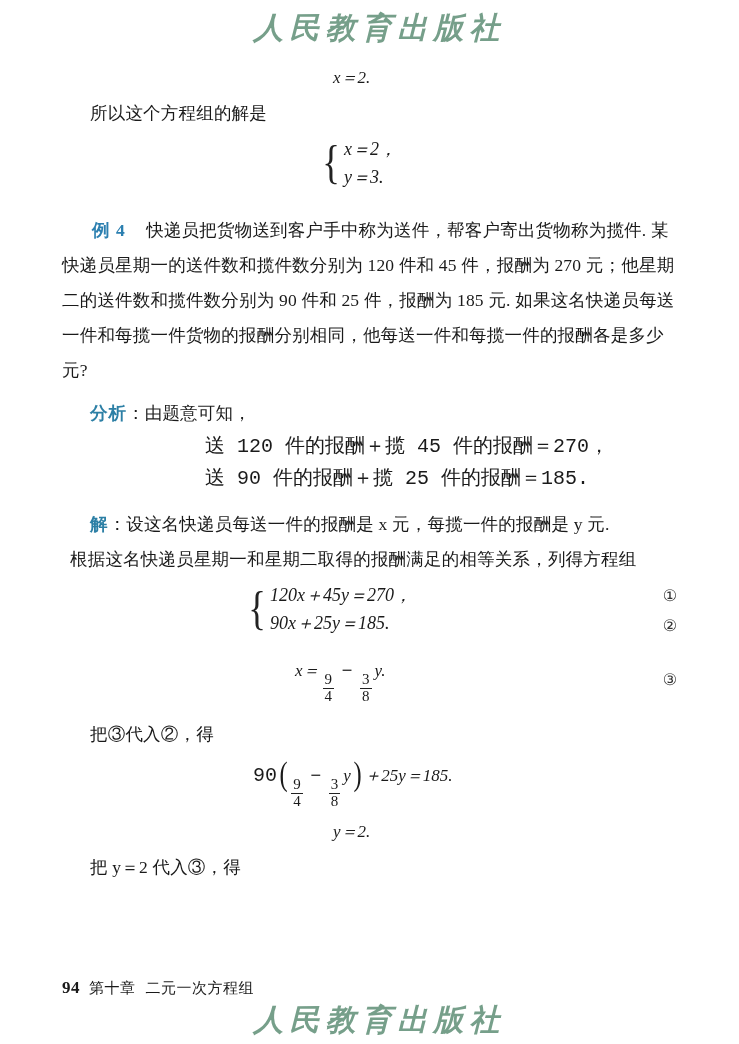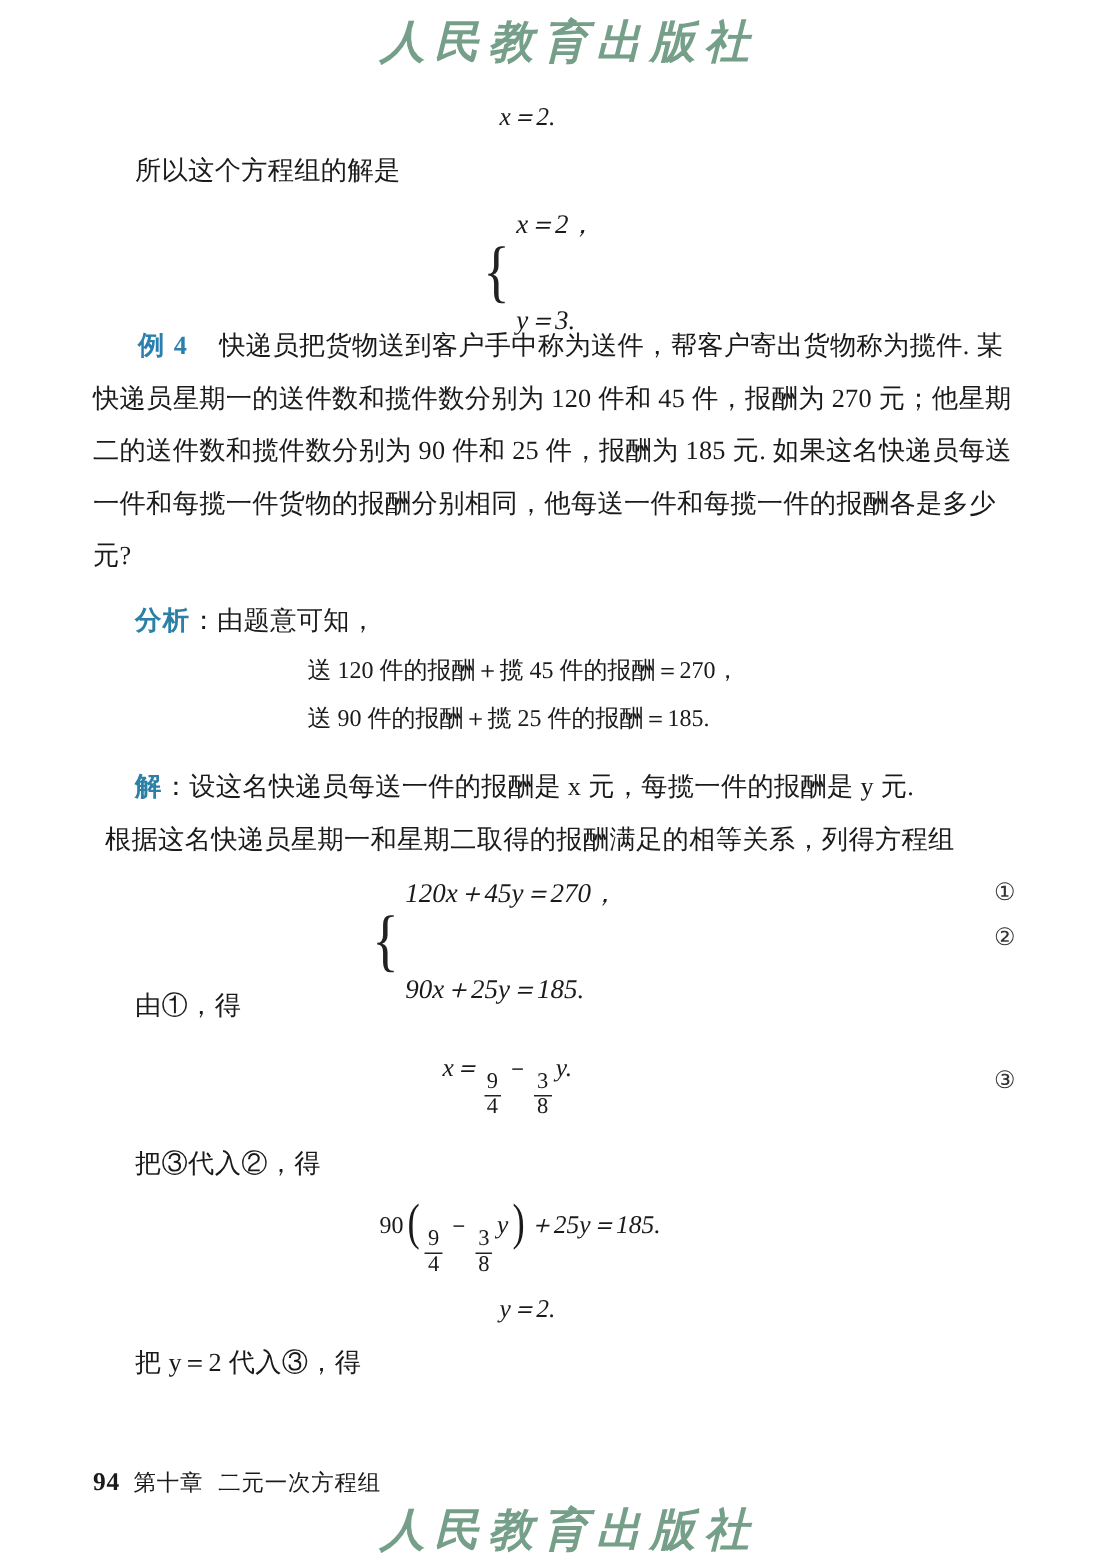--- a/index.html
+++ b/index.html
@@ -68,22 +68,22 @@
   }
 
   
   .m {
     font-family: "Liberation Serif", "DejaVu Serif", serif;
     font-style: italic;
     font-size: 17px;
     padding: 0 1px;
   }
   .n {
-    font-family: Liberation Serif, serif;
-    font-size: 16px;
+    font-family: Liberation Mono, monospace;
+    font-size: 20px;
     font-style: normal;
     padding: 0 1px;
   }
 
   
   .display {
     position: relative;
     font-size: 18px;
     line-height: 30px;
     margin: 0;
@@ -112,21 +112,20 @@
     font-family: "Liberation Serif", "DejaVu Serif", serif;
     font-weight: 300;
     transform: scaleX(.8);
     color: #222;
     margin-right: 1px;
   }
   .system-rows {
     display: flex;
     flex-direction: column;
     justify-content: center;
-    gap: 36px;
   }
   .system-rows > span {
     display: block;
     font-size: 18px;
     line-height: 28px;
     white-space: nowrap;
   }
 
   
   .frac {
@@ -236,23 +235,20 @@
           <span class="system-rows">
             <span class="m">120x＋45y＝270，</span>
             <span class="m">90x＋25y＝185.</span>
           </span>
         </span>
       </span>
       <span class="tag" style="top:4px;">①</span>
       <span class="tag" style="top:34px;">②</span>
     </div>
 
-    <p class="para hang" style="margin-top:6px;">
-      <span>由①，得</span>
-    </p>
 
     <div class="display" style="height:56px;padding-top:8px;">
       <span class="disp-line" style="padding-left:232px;">
         <span class="m">x＝</span><span class="frac">
             <span class="num">9</span>
             <span class="den">4</span>
           </span><span class="n">－</span><span class="frac">
             <span class="num">3</span>
             <span class="den">8</span>
           </span><span class="m">y.</span>

